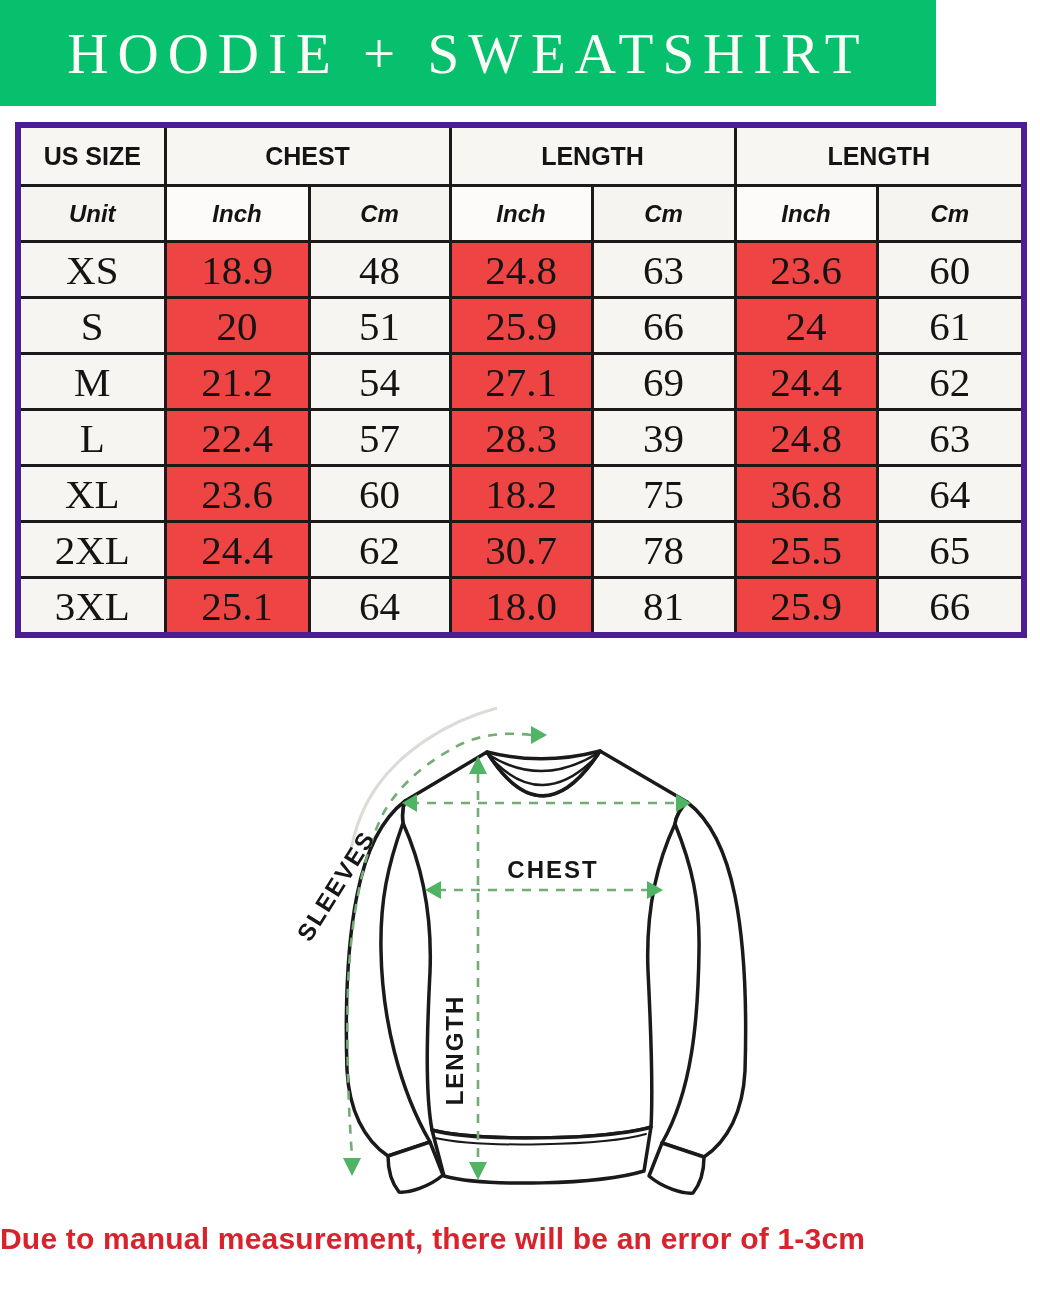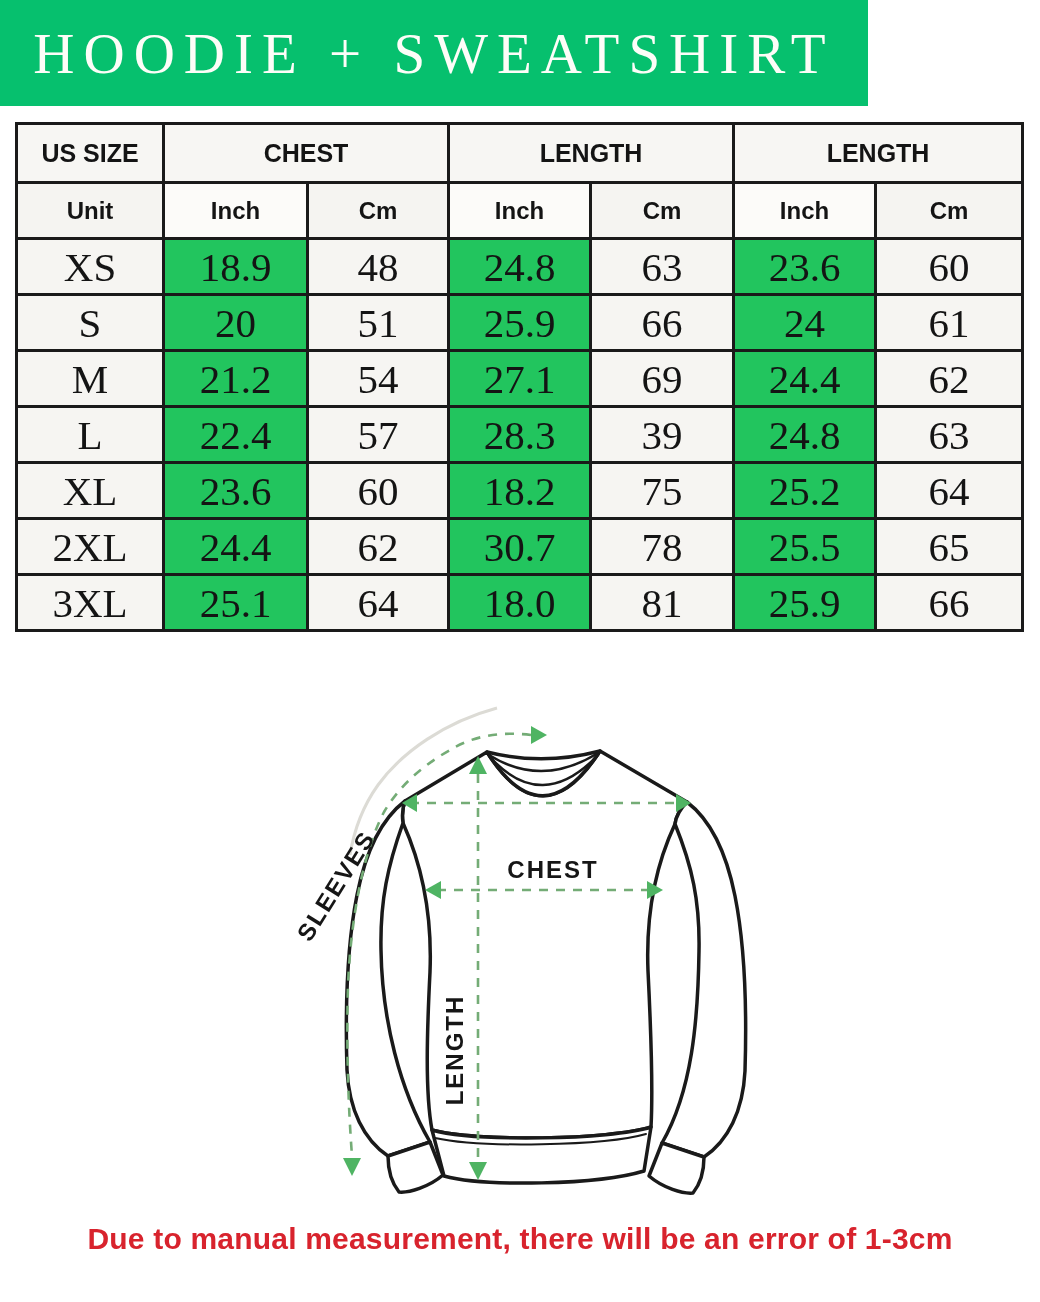--- a/index.html
+++ b/index.html
@@ -2,53 +2,53 @@
 <html><head>
 <meta charset="utf-8">
 <style>
   html,body{margin:0;padding:0;}
   body{
     width:1040px;height:1302px;position:relative;background:#ffffff;
     font-family:"Liberation Sans",sans-serif;overflow:hidden;
   }
   
   .banner{
-    position:absolute;left:0;top:0;width:868px;height:106px;
+    position:absolute;left:0;top:0;width:936px;height:106px;
     background:#06c06e;display:flex;align-items:center;justify-content:center;
   }
   .banner-title{
     margin:0;color:#fdfdf8;font-family:"Liberation Serif",serif;font-weight:400;
     font-size:57px;letter-spacing:9px;white-space:nowrap;
   }
   
   .size-table{
     position:absolute;left:15px;top:122px;width:1006px;
     border-collapse:collapse;table-layout:fixed;
-    border:1px solid #4c1d95;
+    border:6px solid #4c1d95;
   }
   .size-table th,.size-table td{
     border:3px solid #1a1a1a;text-align:center;vertical-align:middle;
     padding:0;color:#141414;overflow:hidden;
   }
   .group-row th{height:56px;font-size:25px;font-weight:bold;background:#f7f6f3;}
-  .unit-row th{height:53px;font-size:24px;font-weight:bold;background:#fcfbf9;}
+  .unit-row th{height:53px;font-size:24px;font-weight:bold;background:#fcfbf9;font-style:italic;}
   .unit-row th:nth-child(odd){background:#f5f4f1;}
   .data-row td{
     height:53px;font-family:"Liberation Serif",serif;font-size:41px;
-    background:#22c55e;
+    background:#ef4444;
   }
   .data-row td:nth-child(odd){background:#f6f5f2;}
   
   .diagram{position:absolute;left:0;top:690px;}
   .diagram text{
     font-family:"Liberation Sans",sans-serif;font-weight:bold;fill:#161616;
   }
   
   .footnote{
-    position:absolute;left:0;top:1222px;width:1040px;text-align:center;
+    position:absolute;left:0;top:1222px;width:1040px;text-align:left;
     font-size:30px;font-weight:bold;color:#d8232d;letter-spacing:0.2px;
   }
 </style>
 </head>
 <body>
 
 <div class="banner">
   <h1 class="banner-title">HOODIE + SWEATSHIRT</h1>
 </div>
 
@@ -113,21 +113,21 @@
     <td>39</td>
     <td>24.8</td>
     <td>63</td>
   </tr>
   <tr class="data-row">
     <td>XL</td>
     <td>23.6</td>
     <td>60</td>
     <td>18.2</td>
     <td>75</td>
-    <td>25.2</td>
+    <td>36.8</td>
     <td>64</td>
   </tr>
   <tr class="data-row">
     <td>2XL</td>
     <td>24.4</td>
     <td>62</td>
     <td>30.7</td>
     <td>78</td>
     <td>25.5</td>
     <td>65</td>

